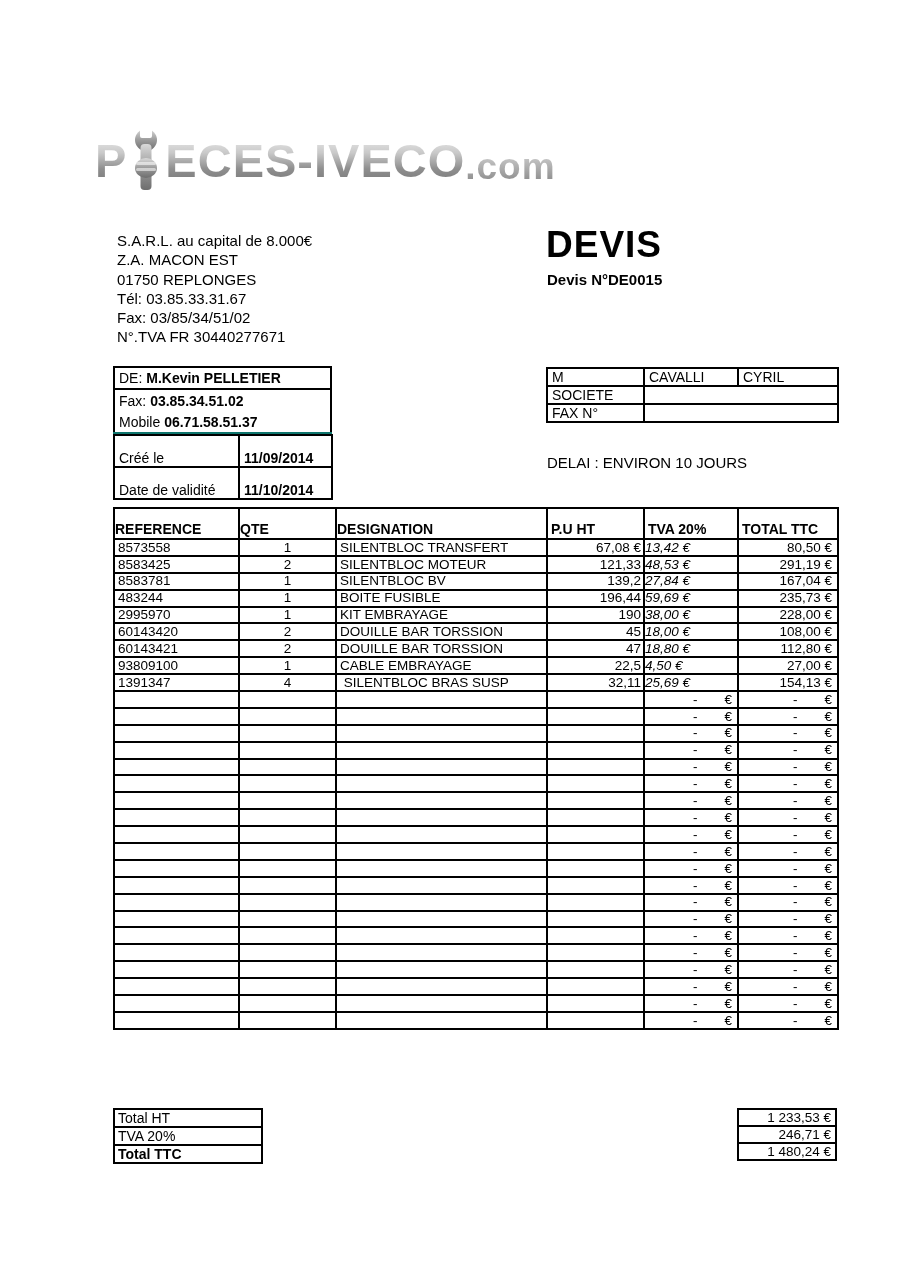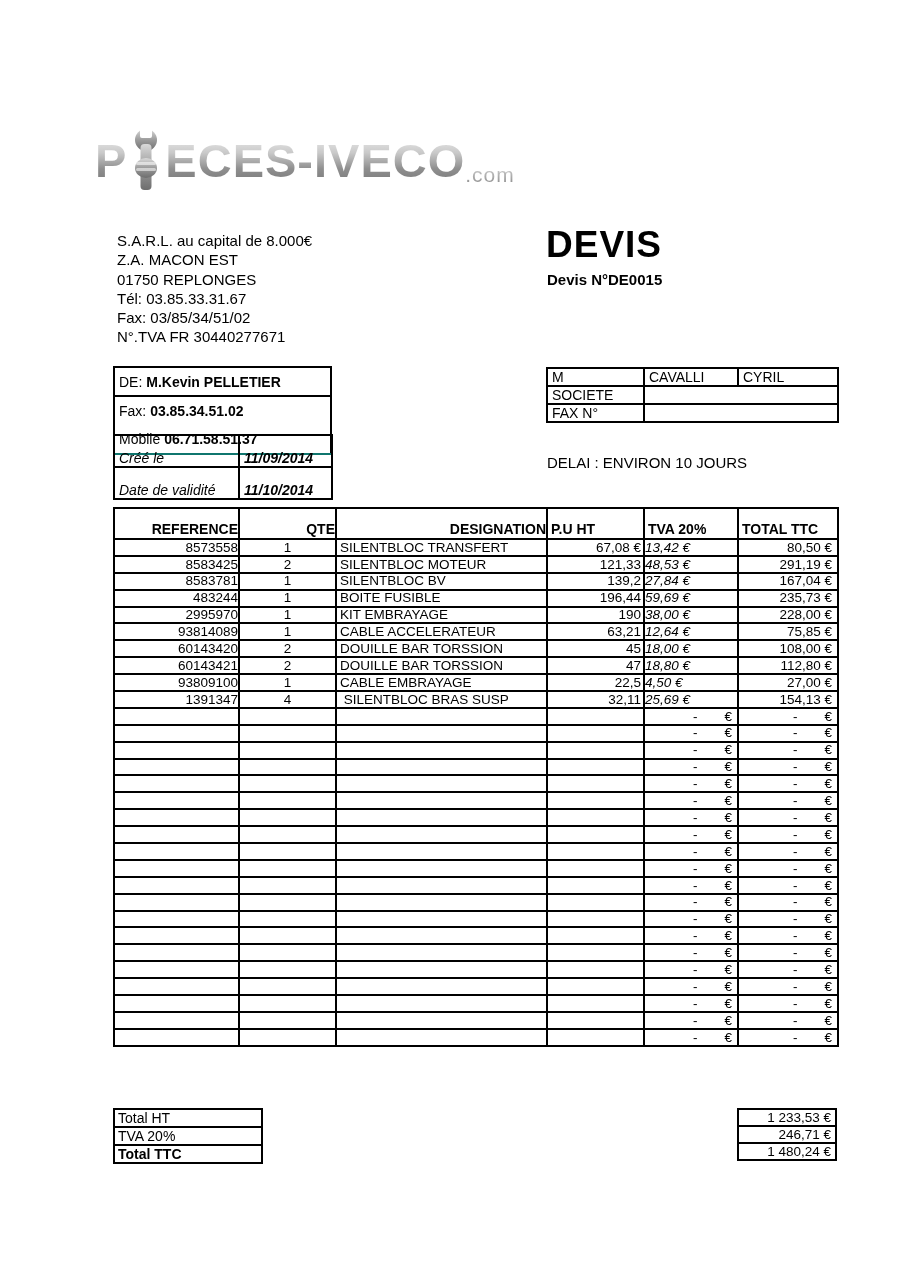--- a/index.html
+++ b/index.html
@@ -12,58 +12,58 @@
 
   
   .logo { position:absolute; left:95px; top:122px; display:flex; align-items:flex-end; height:68px; }
   .logo-txt {
     font-weight:bold; font-size:47px; line-height:1; letter-spacing:1px;
     background:linear-gradient(180deg,#e9e9e9 0%,#c9c9c9 30%,#8f8f8f 60%,#707070 100%);
     -webkit-background-clip:text; background-clip:text; color:transparent;
     padding-bottom:6px;
   }
   .logo-suffix {
-    font-weight:normal; font-size:21px; line-height:1; letter-spacing:1px;
+    font-weight:bold; font-size:37px; line-height:1; letter-spacing:1px;
     background:linear-gradient(180deg,#dcdcdc 0%,#a5a5a5 55%,#7a7a7a 100%);
     -webkit-background-clip:text; background-clip:text; color:transparent;
     padding-bottom:5px;
     margin-top:48px;
   }
   .logo-wrench { width:36px; height:72px; margin:0 1px -10px 1px; flex:0 0 auto; }
 
   
   .company { position:absolute; left:117px; top:231px; font-size:15px; line-height:19.3px; }
   .quote-title { position:absolute; left:546px; top:224px; font-size:37px; font-weight:bold; letter-spacing:1px; }
   .quote-number { position:absolute; left:547px; top:271px; font-size:15px; font-weight:bold; }
 
   
   table { border-collapse:collapse; table-layout:fixed; }
   .sender { position:absolute; left:113px; top:366px; width:219px; font-size:14px; }
-  .sender td { border-left:2px solid #000; border-right:2px solid #000; height:29px; padding:0 0 0 4px; white-space:nowrap; overflow:hidden; }
+  .sender td { border-left:2px solid #000; border-right:2px solid #000; height:22px; padding:0 0 0 4px; white-space:nowrap; overflow:hidden; }
   .sender tr:first-child td { border-top:2px solid #000; border-bottom:2px solid #000; }
   .sender tr:last-child td { border-bottom:2px solid #0f766e;margin-top:21px; }
   .sender b { font-weight:bold; }
 
   .client { position:absolute; left:546px; top:367px; width:291px; font-size:14px; }
   .client td { border:2px solid #000; height:17.5px; padding:0 0 0 4px; white-space:nowrap; overflow:hidden; }
 
   .dates { position:absolute; left:113px; top:434px; width:218px; font-size:14px; }
-  .dates td { border:2px solid #000; height:22px; padding:14px 0 0 4px; white-space:nowrap; overflow:hidden;font-style:italic; }
+  .dates td { border:2px solid #000; height:22px; padding:14px 0 0 4px; white-space:nowrap; overflow:hidden; }
   .dates td.val { font-weight:bold; }
 
   .delay { position:absolute; left:547px; top:454px; font-size:15px; }
 
   
   .items { position:absolute; left:113px; top:507px; width:724px; font-size:13.5px; }
   .items th, .items td { border:2px solid #000; overflow:hidden; white-space:nowrap; }
   .items th { height:31px; font-size:14px; font-weight:bold; vertical-align:bottom; padding-bottom:1px; }
-  .items th.c { text-align:right; }
+  .items th.c { text-align:left; }
   .items th.l { text-align:left; padding-left:3px; }
   .items td { height:16.9px; line-height:1; }
-  td.ref { text-align:right; padding-left:3px; }
+  td.ref { text-align:left; padding-left:3px; }
   td.qte { text-align:center; }
   td.des { text-align:left; padding-left:3px; white-space:pre; }
   td.pu  { text-align:right; padding-right:2px; }
   td.tva { padding-right:5px;font-style:italic; }
   td.ttc { text-align:right; padding-right:5px; }
   td.ec  { padding:0 5px 0 0; }
   .ec-in { display:flex; justify-content:flex-end; align-items:center; }
   .ec-in .dash { margin-right:27px; }
 
   
@@ -221,28 +221,20 @@
         </tr>
         <tr>
           <td class="ref">2995970</td>
           <td class="qte">1</td>
           <td class="des">KIT EMBRAYAGE</td>
           <td class="pu">190</td>
           <td class="tva">38,00 €</td>
           <td class="ttc">228,00 €</td>
         </tr>
         <tr>
-          <td class="ref">93814089</td>
-          <td class="qte">1</td>
-          <td class="des">CABLE ACCELERATEUR</td>
-          <td class="pu">63,21</td>
-          <td class="tva">12,64 €</td>
-          <td class="ttc">75,85 €</td>
-        </tr>
-        <tr>
           <td class="ref">60143420</td>
           <td class="qte">2</td>
           <td class="des">DOUILLE BAR TORSSION</td>
           <td class="pu">45</td>
           <td class="tva">18,00 €</td>
           <td class="ttc">108,00 €</td>
         </tr>
         <tr>
           <td class="ref">60143421</td>
           <td class="qte">2</td>

